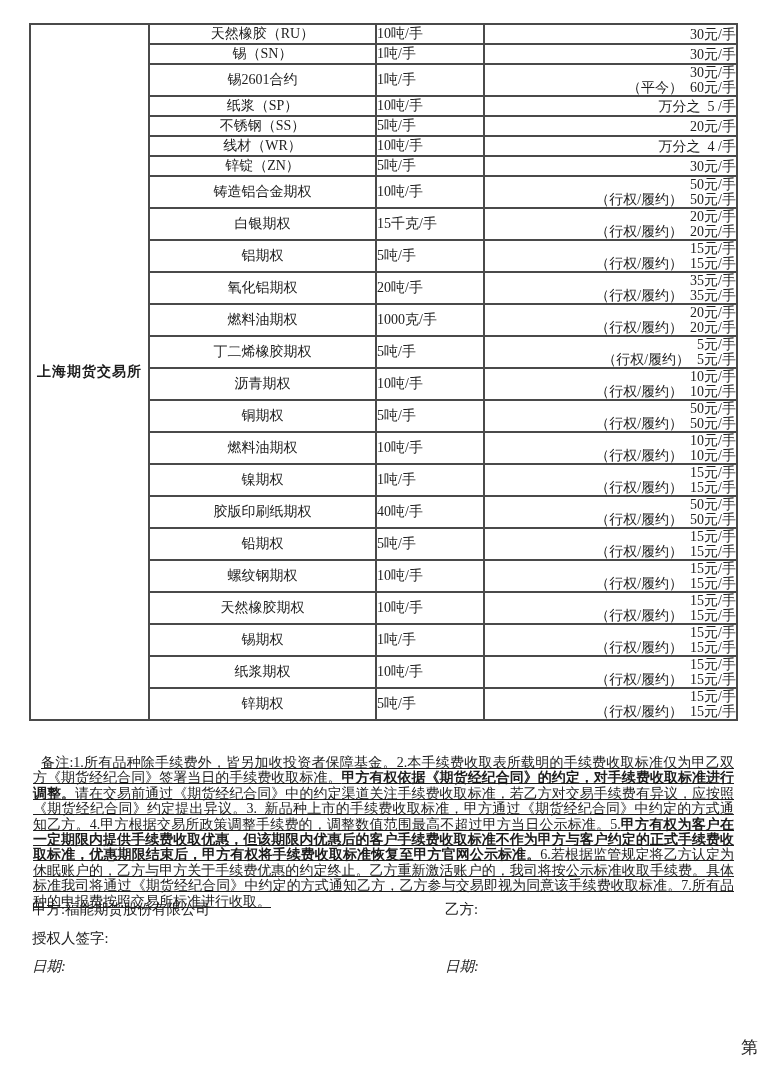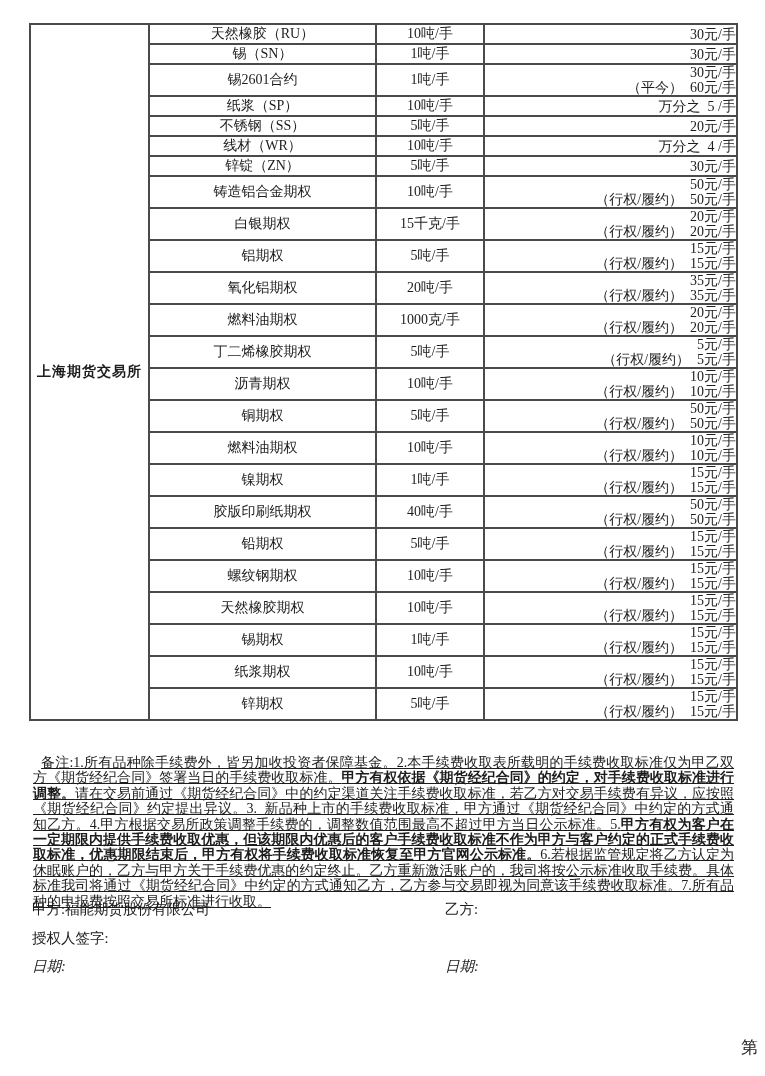--- a/index.html
+++ b/index.html
@@ -16,21 +16,21 @@
     border:2px solid #4a4a4a;
     font-size:14px;
     padding:0;
     vertical-align:middle;
     overflow:hidden;
   }
   tr.row-single{height:19px;}
   tr.row-double{height:31px;padding-left:42px;}
   td.exchange-cell{text-align:center;font-size:14px;letter-spacing:1px;font-weight:bold;}
   td.product-cell{text-align:center;margin-left:25px;}
-  td.unit-cell{text-align:center;padding-right:4px;}
+  td.unit-cell{text-align:left;padding-right:4px;}
   td.fee-cell{text-align:right;padding-right:5px;}
   .fee-line{white-space:pre;line-height:15px;}
   .notes{
     position:absolute;left:33px;top:741px;width:701px;
     font-size:14px;line-height:15.4px;text-align:justify;
     white-space:pre-wrap;text-indent:8px;text-decoration:underline;
   }
   .notes .b{font-weight:bold;}
   .sig-row{position:absolute;left:32px;width:716px;font-size:14.5px;}
   .sig-row .right-col{position:absolute;left:413px;top:0;}

